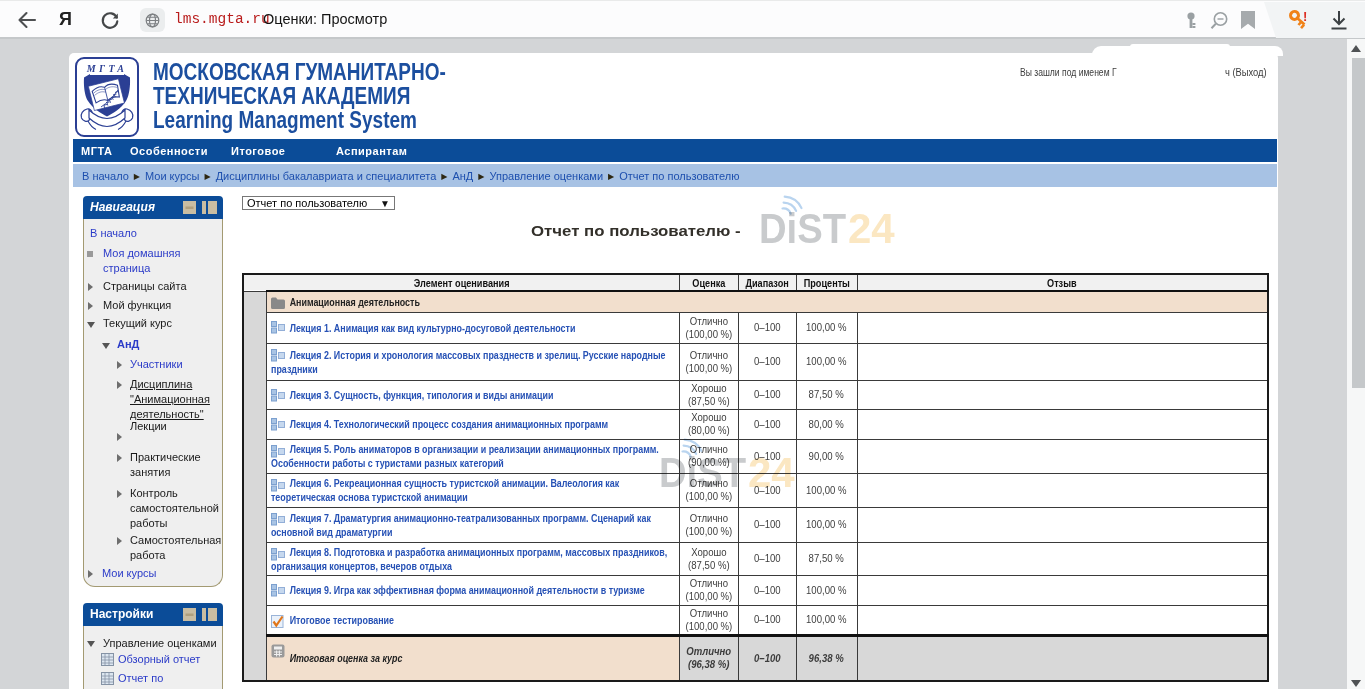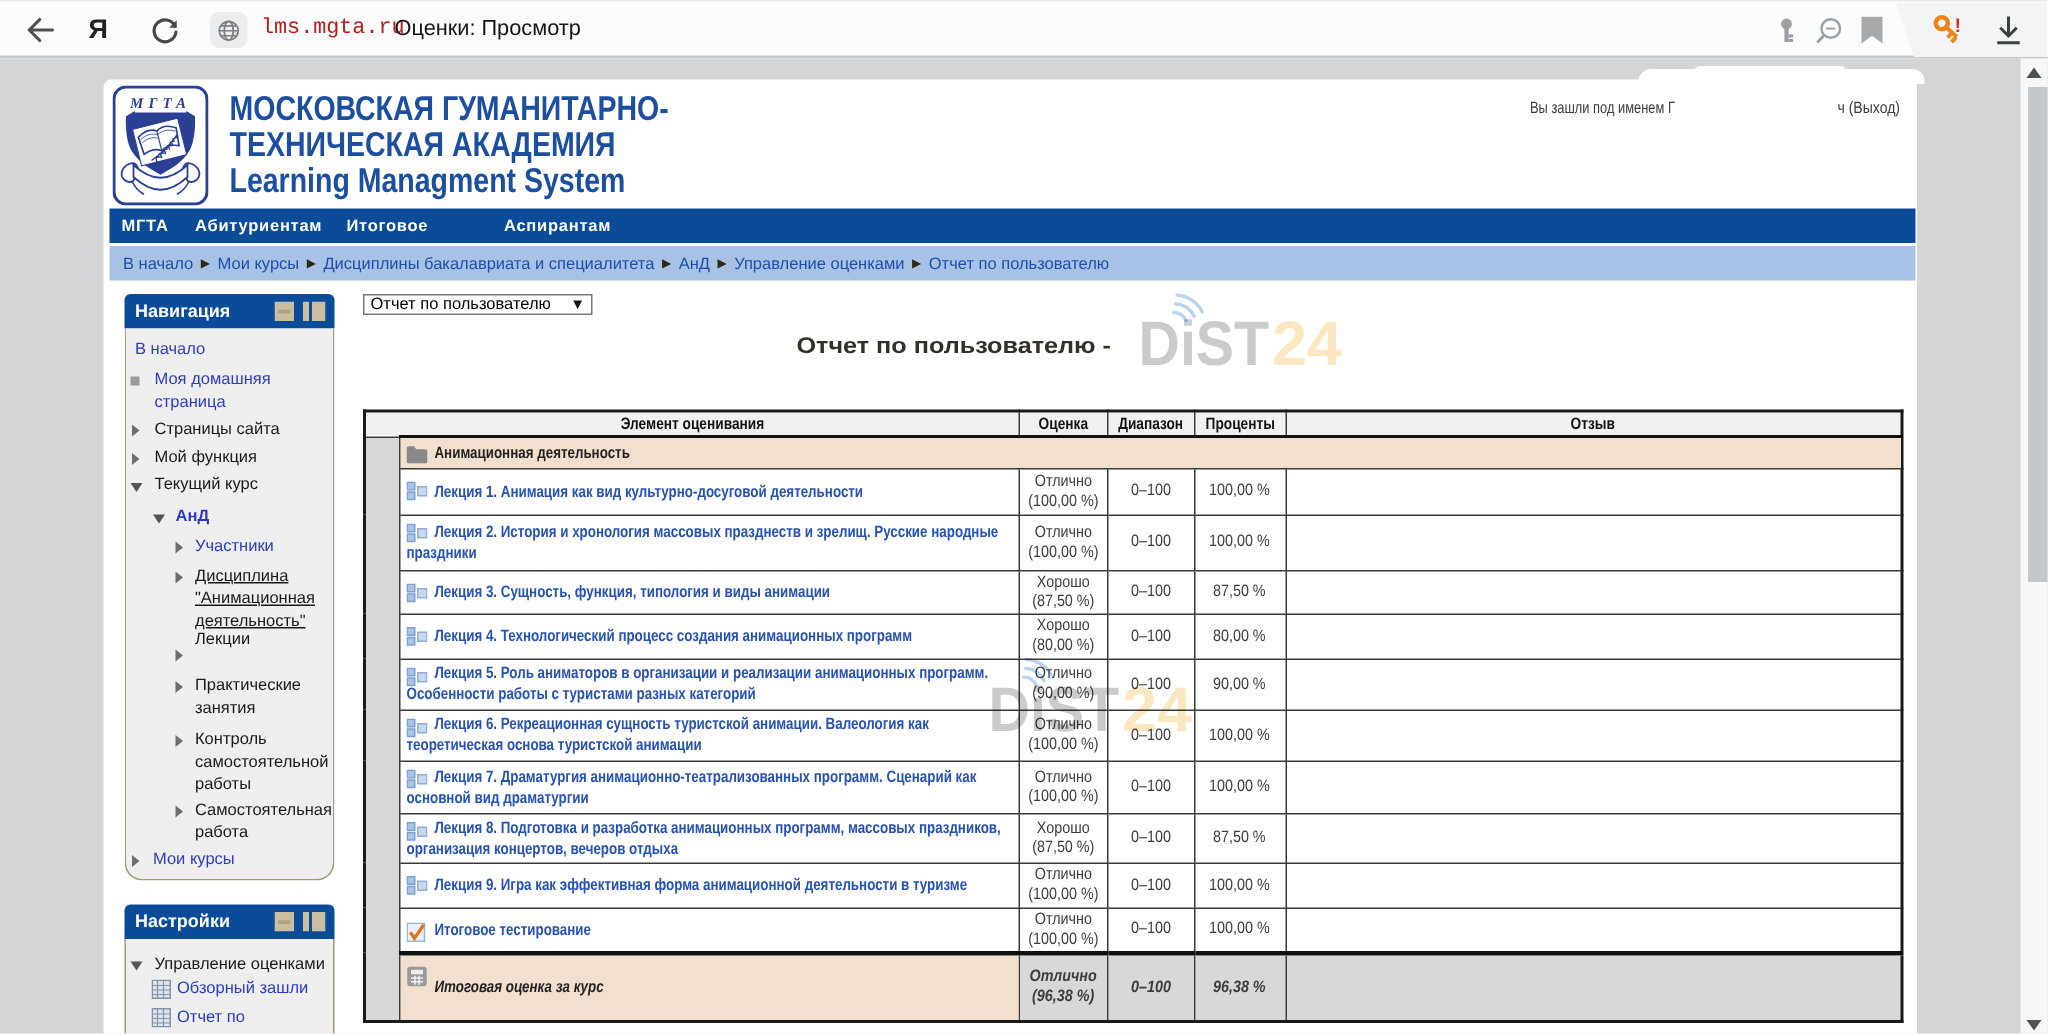--- a/index.html
+++ b/index.html
@@ -136,28 +136,28 @@
 <path d="M14 53 C20 58.5 26 61.5 32 61.5 C38 61.5 44 58.5 50 53 L50 61 C44 66.5 38 69.5 32 69.5 C26 69.5 20 66.5 14 61 Z" fill="#fff" stroke="#2b3f94" stroke-width="1.2"></path>
 <path d="M13 64 C15 68 18 71 21 72.5 M51 64 C49 68 46 71 43 72.5" stroke="#2b3f94" stroke-width="1.1" fill="none"></path>
 </svg>
 <div class="hline" style="left:153px;top:60px;font-size:23px;">МОСКОВСКАЯ ГУМАНИТАРНО-</div>
 <div class="hline" style="left:153px;top:84px;font-size:23px;">ТЕХНИЧЕСКАЯ АКАДЕМИЯ</div>
 <div class="hline" style="left:153px;top:108px;font-size:23px;">Learning Managment System</div>
 <div id="usr" style="left:1020px;top:66px;">Вы зашли под именем Г</div>
 <div id="usr2" style="left:1225px;top:66px;">ч (Выход)</div>
 <div id="navbar">
 <span style="left:8px;">МГТА</span>
-    <span style="left:57px;">Абитуриентам</span>
+    <span style="left:57px;">Особенности</span>
 <span style="left:158px;">Итоговое</span>
     <span style="left:235px;margin-left:28px;">Аспирантам</span>
 </div>
 <div id="crumb">
     <div class="in"><a>В начало</a><b class="sep">▶</b><a>Мои курсы</a><b class="sep">▶</b><a>Дисциплины бакалавриата и специалитета</a><b class="sep">▶</b><a>АнД</a><b class="sep">▶</b><a>Управление оценками</a><b class="sep">▶</b><a>Отчет по пользователю</a></div>
   </div>
-<div class="blkhead" style="top:196px;">Навигация<svg class="bico" style="right:6px;top:5px" width="34" height="13" viewBox="0 0 34 13">
+<div class="blkhead" style="top:196px;font-style:italic;">Навигация<svg class="bico" style="right:6px;top:5px" width="34" height="13" viewBox="0 0 34 13">
 <rect x="0" y="0" width="13" height="13" fill="#c9bda2"></rect>
       <rect x="2.5" y="5.5" width="8" height="2.5" fill="#b0a07e"></rect>
 <rect x="19" y="0" width="4" height="13" fill="#c9bda2"></rect>
       <rect x="25" y="0" width="9" height="13" fill="#c9bda2"></rect>
     </svg></div>
 <div class="blkbody" style="top:219px;height:368px;"></div>
 <div class="t lnk" style="left:90px;top:226px;">В начало</div>
 <div class="sqb" style="left:87px;top:251px;"></div>
 <div class="t lnk" style="left:103px;top:246px;">Моя домашняя<br>страница</div>
 <div class="tri-r" style="left:88px;top:283px;"></div>
@@ -188,21 +188,21 @@
 <rect x="19" y="0" width="4" height="13" fill="#c9bda2"></rect>
       <rect x="25" y="0" width="9" height="13" fill="#c9bda2"></rect>
     </svg></div>
 <div class="blkbody" style="top:626px;height:63px;border-radius:0;border-bottom:none;"></div>
 <div class="tri-d" style="left:87px;top:641px;"></div>
 <div class="t" style="left:103px;top:636px;">Управление оценками</div>
 <svg class="bico" style="left:101px;top:653px;" width="13" height="13" viewBox="0 0 13 13">
 <rect x="0.5" y="0.5" width="12" height="12" fill="#dce6f0" stroke="#8593a5"></rect>
 <path d="M0.5 4 h12 M0.5 7 h12 M0.5 10 h12 M4 0.5 v12 M8 0.5 v12" stroke="#8593a5" stroke-width="0.8"></path>
   </svg>
-<div class="t lnk" style="left:118px;top:652px;">Обзорный зашли</div>
+<div class="t lnk" style="left:118px;top:652px;">Обзорный отчет</div>
 <svg class="bico" style="left:101px;top:672px;" width="13" height="13" viewBox="0 0 13 13">
 <rect x="0.5" y="0.5" width="12" height="12" fill="#dce6f0" stroke="#8593a5"></rect>
 <path d="M0.5 4 h12 M0.5 7 h12 M0.5 10 h12 M4 0.5 v12 M8 0.5 v12" stroke="#8593a5" stroke-width="0.8"></path>
   </svg>
 <div class="t lnk" style="left:118px;top:671px;">Отчет по<br>пользователю</div>
 <div id="sel">Отчет по пользователю<span class="ar">▼</span></div>
 <div id="title">Отчет по пользователю -</div>
 <div class="wm" style="left:759px;top:208px;"><span class="g">DiST</span><span class="o">24</span></div>
 <svg class="abs" style="left:781px;top:192px;mix-blend-mode:multiply;" width="32" height="24" viewBox="0 0 32 24">
 <g stroke="#b9d4ef" stroke-width="2.2" fill="none" stroke-linecap="round">

